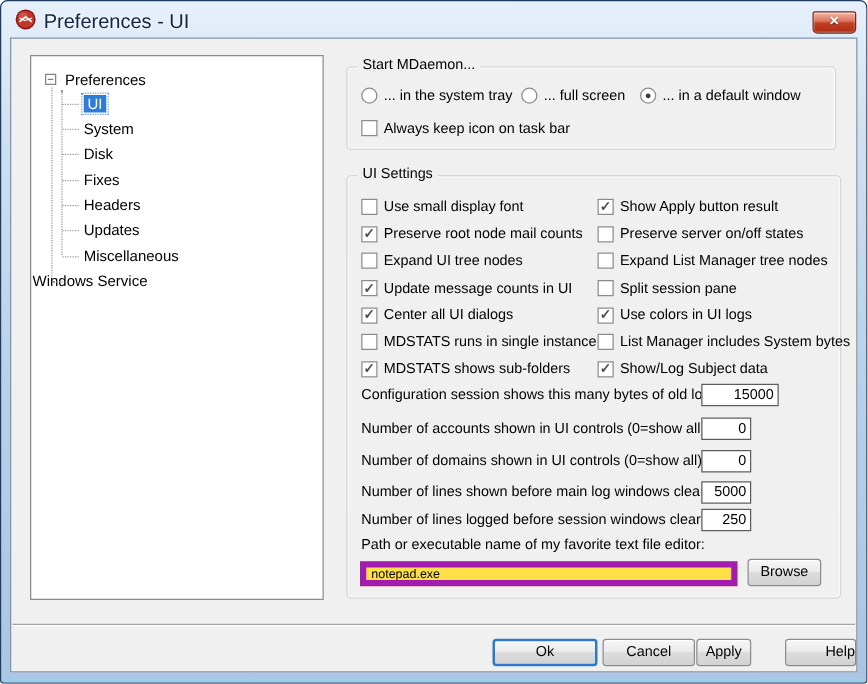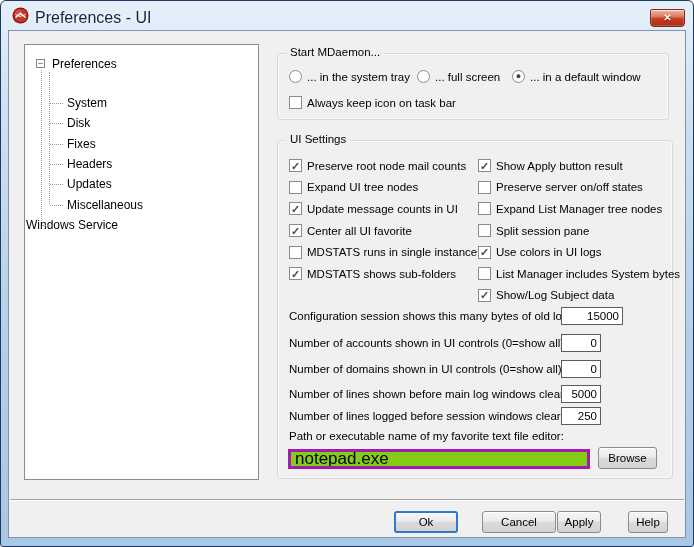--- a/index.html
+++ b/index.html
@@ -107,38 +107,38 @@
   .num-input {
     position:absolute; left:283px; top:0; height:18px; border:1px solid #5c5c5c; background:#fff;
     font-family:"Liberation Sans", sans-serif; font-size:11.5px; text-align:right; padding:0 3px;
   }
   .num-input.wide { width:62px; }
   .num-input.norm { width:40px; }
 
   .path-label { position:absolute; left:11px; top:289px; font-size:11.5px; white-space:nowrap; }
   .path-input {
     position:absolute; left:10px; top:308px; width:302px; height:20px;
-    border:3px solid #a21caf; background:#84cc16; padding:0 4px;
-    font-family:"Liberation Sans", sans-serif; font-size:17px;
+    border:5px solid #a21caf; background:#fde047; padding:0 4px;
+    font-family:"Liberation Sans", sans-serif; font-size:10px;
   }
   .browse-btn { position:absolute; left:320px; top:306px; width:59px; height:22px; }
 
   
   .btn {
     background:linear-gradient(180deg,#f6f6f6 0%,#ececec 45%,#dcdcdc 50%,#d2d2d2 100%);
     border:1px solid #8c8c8c; border-radius:3px; font-family:"Liberation Sans", sans-serif;
     font-size:11.5px; color:#000; text-align:center; cursor:default;
     box-shadow:inset 0 1px 0 #fff;
   }
   .footer-sep { position:absolute; left:1px; right:1px; top:468px; height:1px; background:#a3a3a3; box-shadow:0 1px 0 #fff; }
   .f-btn { position:absolute; top:480px; height:22px; }
-  .btn-ok     { left:385px; width:64px; border:2px solid #2e7ac6; }
+  .btn-ok     { left:385px; width:84px; border:2px solid #2e7ac6; }
   .btn-cancel { left:473px; width:74px; }
   .btn-apply  { left:548px; width:44px; }
-  .btn-help   { left:619px; width:40px; }
+  .btn-help   { left:619px; width:57px;text-align:right; }
 </style>
 </head>
 <body>
 
 <div class="window">
   <div class="titlebar">
     <svg class="title-icon" viewBox="0 0 17 17">
       <circle cx="8.5" cy="8.5" r="8" fill="#8e1414"></circle>
       <circle cx="8.5" cy="8.5" r="6.8" fill="#c0392b"></circle>
       <circle cx="6.5" cy="6" r="3.4" fill="#d9675a" opacity="0.55"></circle>
@@ -155,20 +155,23 @@
 
     <div class="tree-panel">
       <div class="tree">
         <div class="vline vline1"></div>
         <div class="vline vline2"></div>
 
         <div class="tree-row row-root" style="top:9px">
           <span class="expander">−</span>
           <span class="tree-label">Preferences</span>
         </div>
+        <div class="tree-row row-child" style="top:28px">
+          <span class="tree-label sel">UI</span>
+        </div>
         <div class="tree-row row-child" style="top:48px">
           <span class="tree-label">System</span>
         </div>
         <div class="tree-row row-child" style="top:68px">
           <span class="tree-label">Disk</span>
         </div>
         <div class="tree-row row-child" style="top:89px">
           <span class="tree-label">Fixes</span>
         </div>
         <div class="tree-row row-child" style="top:109px">
@@ -206,34 +209,38 @@
         <span class="cbox"></span>
         <span>Always keep icon on task bar</span>
       </div>
     </div>
 
     <div class="group g-ui">
       <span class="group-label">UI Settings</span>
 
       <div class="cb-col cb-col-left">
         <div class="cb-item">
+          <span class="cbox"></span>
+          <span>Use small display font</span>
+        </div>
+        <div class="cb-item">
           <span class="cbox">✓</span>
           <span>Preserve root node mail counts</span>
         </div>
         <div class="cb-item">
           <span class="cbox"></span>
           <span>Expand UI tree nodes</span>
         </div>
         <div class="cb-item">
           <span class="cbox">✓</span>
           <span>Update message counts in UI</span>
         </div>
         <div class="cb-item">
           <span class="cbox">✓</span>
-          <span>Center all UI favorite</span>
+          <span>Center all UI dialogs</span>
         </div>
         <div class="cb-item">
           <span class="cbox"></span>
           <span>MDSTATS runs in single instance</span>
         </div>
         <div class="cb-item">
           <span class="cbox">✓</span>
           <span>MDSTATS shows sub-folders</span>
         </div>
       </div>

